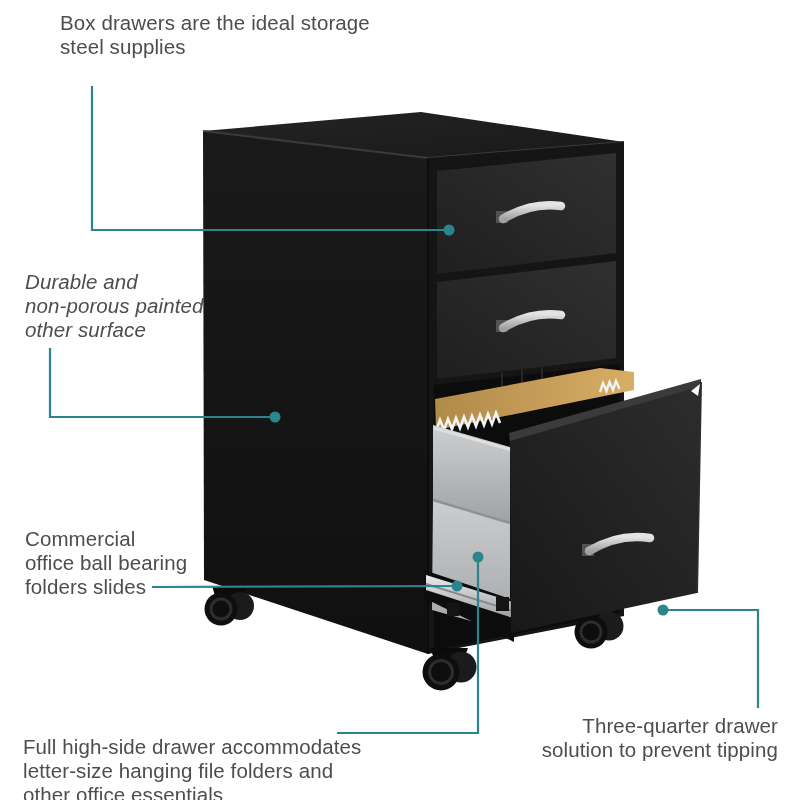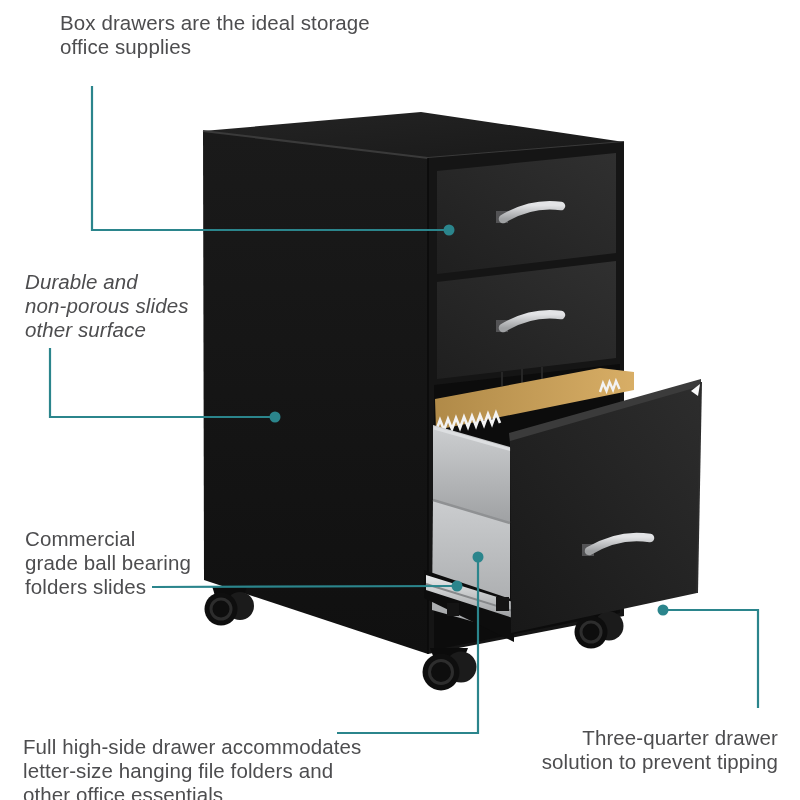--- a/index.html
+++ b/index.html
@@ -11,21 +11,21 @@
   .canvas{
     position:relative;width:800px;height:800px;background:var(--bg);
     overflow:hidden;font-family:"Liberation Sans", sans-serif;
   }
   .art{position:absolute;left:0;top:0;}
   .note{
     position:absolute;
     font-size:20.5px;line-height:24px;color:var(--text);
     letter-spacing:.1px;white-space:nowrap;
   }
-  .note.right{text-align:right;margin-top:12px;}
+  .note.right{text-align:right;}
   .callout-line{fill:none;stroke:var(--accent);stroke-width:2.2;}
   .callout-dot{fill:var(--accent);}
 </style>
 </head>
 <body>
 
 <div class="canvas">
 
   <svg class="art" width="800" height="800" viewBox="0 0 800 800" aria-hidden="true">
     <defs>
@@ -158,32 +158,32 @@
       <polyline class="callout-line" points="337,733 478,733 478,557"></polyline>
       <circle class="callout-dot" cx="478" cy="557" r="5.5"></circle>
 
       <polyline class="callout-line" points="663,610 758,610 758,708"></polyline>
       <circle class="callout-dot" cx="663" cy="610" r="5.5"></circle>
     </g>
   </svg>
 
   <div class="note" style="left:25px;top:11px;margin-left:35px;">
     <div>Box drawers are the ideal storage</div>
-    <div>office supplies</div>
+    <div>steel supplies</div>
   </div>
 
   <div class="note" style="left:25px;top:270px;font-style:italic;">
     <div>Durable and</div>
-    <div>non-porous slides</div>
+    <div>non-porous painted</div>
     <div>other surface</div>
   </div>
 
   <div class="note" style="left:25px;top:527px;">
     <div>Commercial</div>
-    <div>grade ball bearing</div>
+    <div>office ball bearing</div>
     <div>folders slides</div>
   </div>
 
   <div class="note" style="left:23px;top:692px;margin-top:43px;">
     <div>Full high-side drawer accommodates</div>
     <div>letter-size hanging file folders and</div>
     <div>other office essentials</div>
   </div>
 
   <div class="note right" style="right:22px;top:714px;">

